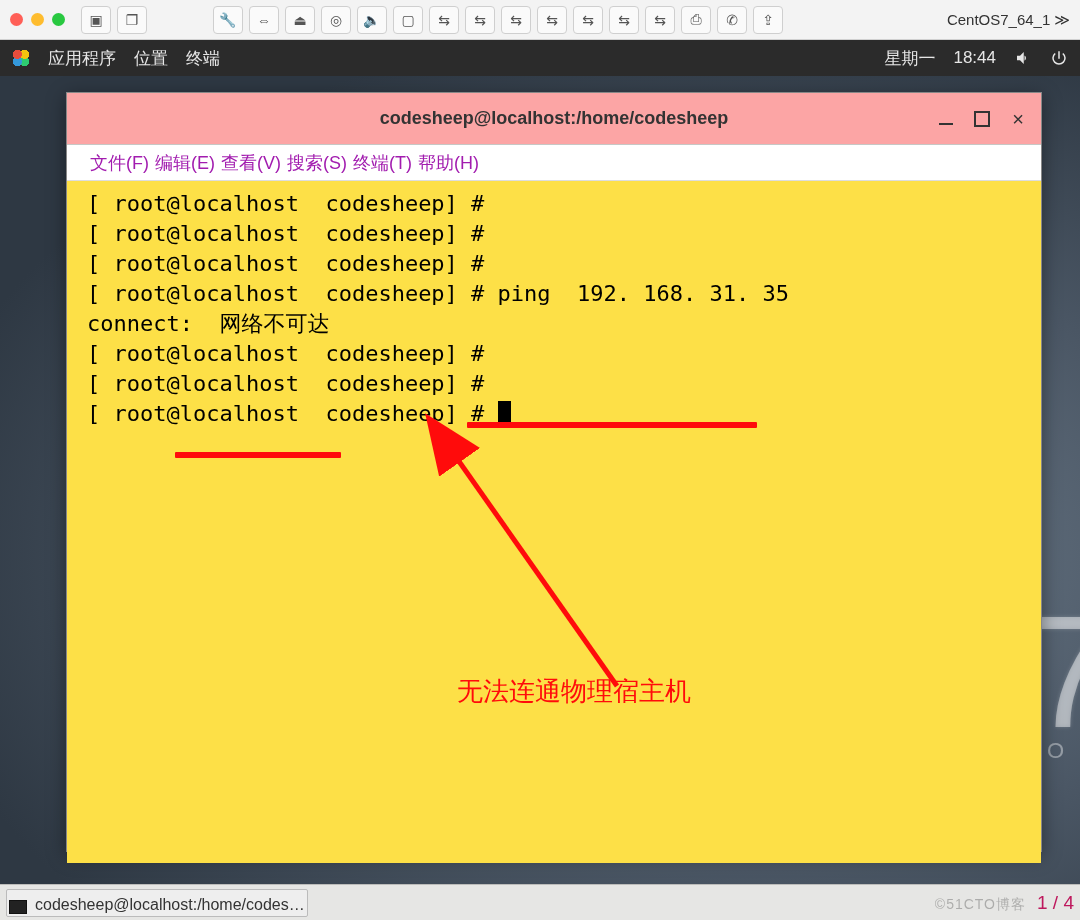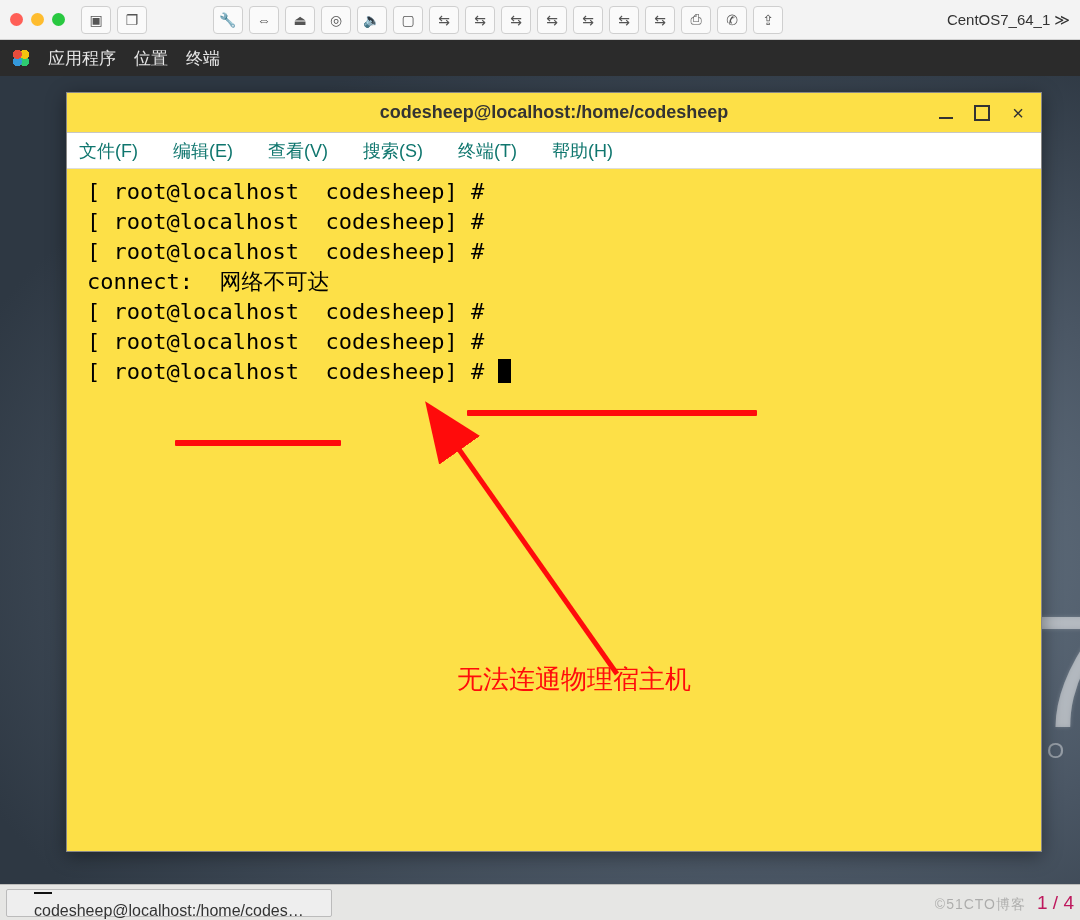--- a/index.html
+++ b/index.html
@@ -107,22 +107,22 @@
     position: absolute;
     left: 66px;
     top: 16px;
     width: 976px;
     height: 760px;
     background: #fff;
     border: 1px solid #888;
     box-shadow: 0 4px 18px rgba(0,0,0,0.4);
   }
   .term-titlebar {
-    height: 40px;
-    background: #fde047;
+    height: 52px;
+    background: #fca5a5;
     border-bottom: 1px solid #c7c7c5;
     display:flex;
     align-items:center;
     position: relative;
   }
   .term-title {
     position:absolute; left:0; right:0;
     text-align:center;
     font-size:18px;
     font-weight:600;
@@ -141,24 +141,24 @@
     color:#333;
   }
   .term-ctrl.min::before { content:""; display:block; width:14px; height:2px; background:#333; margin-top:10px;}
   .term-ctrl.max::before { content:""; display:block; width:12px; height:12px; border:2px solid #333;}
   .term-ctrl.close { font-size:20px; line-height:1; }
 
   .term-menubar {
     height: 36px;
     display:flex;
     align-items:center;
-    gap: 35px;
-    padding: 0 12px;
+    gap: 6px;
+    padding: 0 23px;
     font-size: 18px;
-    color:#0f766e;
+    color:#a21caf;
     border-bottom: 1px solid #ddd;
     background:#fff;
   }
   .term-menubar .menu-item { cursor:default; }
 
   .term-body {
     position: relative;
     padding: 8px 20px;
     font-family: "DejaVu Sans Mono","Liberation Mono",Menlo,Consolas,monospace;
     font-size: 22px;
@@ -207,27 +207,26 @@
     height: 36px;
     background: #e6e6e4;
     border-top: 1px solid #bcbcba;
     display:flex;
     align-items:center;
     padding: 0 6px;
     font-size:16px;
     color:#333;
   }
   .task-item {
-    display:flex; align-items:flex-start; gap:8px;
-    padding: 2px 27px;
+    display:flex; align-items:flex-end; gap:8px;
+    padding: 2px 2px;
     border: 1px solid #bbb;
     border-radius:2px;
     background: #eee;
     height: 28px;
-    flex-direction: column;
   }
   .task-icon {
     width:18px; height:14px;
     background:#222;
     border:1px solid #111;
   }
   .task-right { margin-left:auto; font-size:19px; color:#be185d; white-space:pre; }
   .watermark {
     position:absolute;
     right: 54px; bottom: 6px;
@@ -273,20 +272,34 @@
     <span>≫</span>
   </div>
 </div>
 
 <div class="gnome-bar">
   <div class="gnome-left">
     <span class="gnome-icon"></span>
     <span>应用程序</span>
     <span>位置</span>
     <span>终端</span>
+  </div>
+  <div class="gnome-right">
+    <span>星期一</span>
+    <span>18:44</span>
+    <span class="gnome-ico">
+      <svg viewBox="0 0 24 24">
+          <path d="M4 9v6h4l5 5V4L8 9H4zm12 3a4 4 0 0 0-2-3.5v7A4 4 0 0 0 16 12z"></path>
+        </svg>
+    </span>
+    <span class="gnome-ico">
+      <svg viewBox="0 0 24 24">
+          <path d="M13 3h-2v10h2V3zm4.8 2.2l-1.4 1.4A7 7 0 1 1 7.6 6.6L6.2 5.2a9 9 0 1 0 11.6 0z"></path>
+        </svg>
+    </span>
   </div>
 </div>
 
 <div class="desktop">
   <div class="wallpaper-7">7</div>
   <div class="wallpaper-sub">ITO</div>
 
   <div class="term-window">
     <div class="term-titlebar">
       <div class="term-title">codesheep@localhost:/home/codesheep</div>
@@ -307,20 +320,21 @@
     </div>
 
     <div class="term-body">
       <div class="term-line"></div>
       <div class="term-line"></div>
       <div class="term-line"></div>
       <div class="term-line"></div>
       <div class="term-line">[ root@localhost  codesheep] # </div>
       <div class="term-line">[ root@localhost  codesheep] # </div>
       <div class="term-line">[ root@localhost  codesheep] # </div>
+      <div class="term-line"><span>[ root@localhost  codesheep] # </span><span>ping  192. 168. 31. 35</span></div>
       <div class="term-line">connect:  网络不可达</div>
       <div class="term-line">[ root@localhost  codesheep] # </div>
       <div class="term-line">[ root@localhost  codesheep] # </div>
       <div class="term-line"><span>[ root@localhost  codesheep] # </span><span class="cursor-block"></span></div>
 
       <div class="underline-red" style="left:400px; top:241px; width:290px;"></div>
       <div class="underline-red" style="left:108px; top:271px; width:166px;"></div>
 
       <svg class="arrow-svg" style="left:370px; top:255px;" width="200" height="270">
         <defs>

